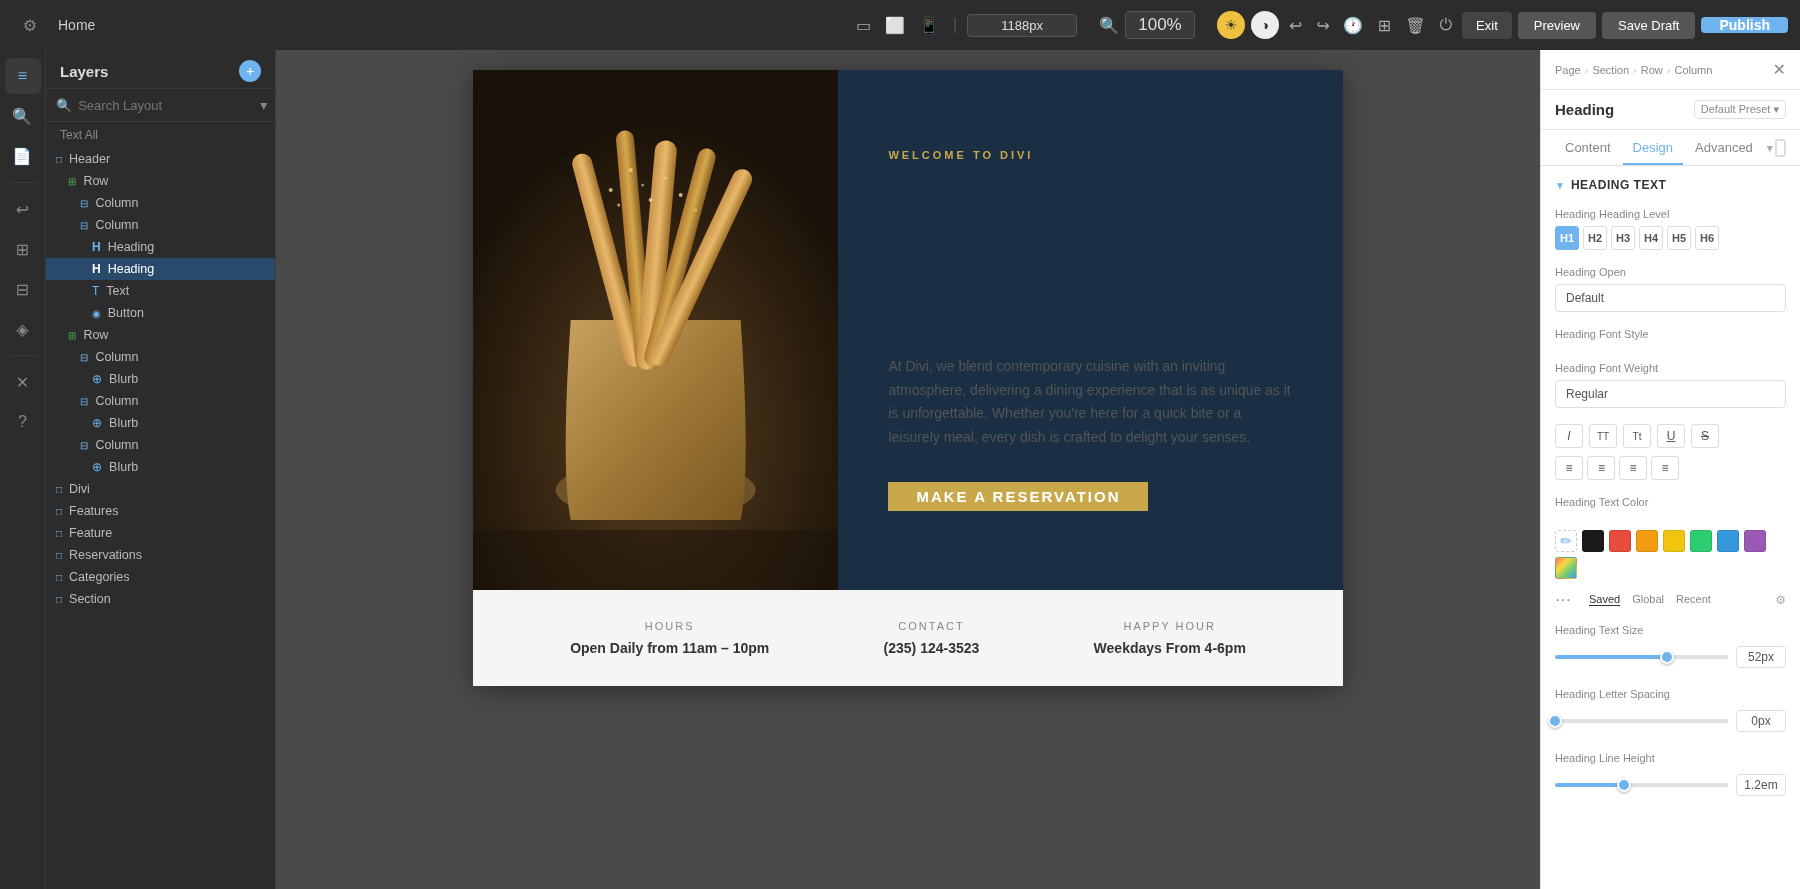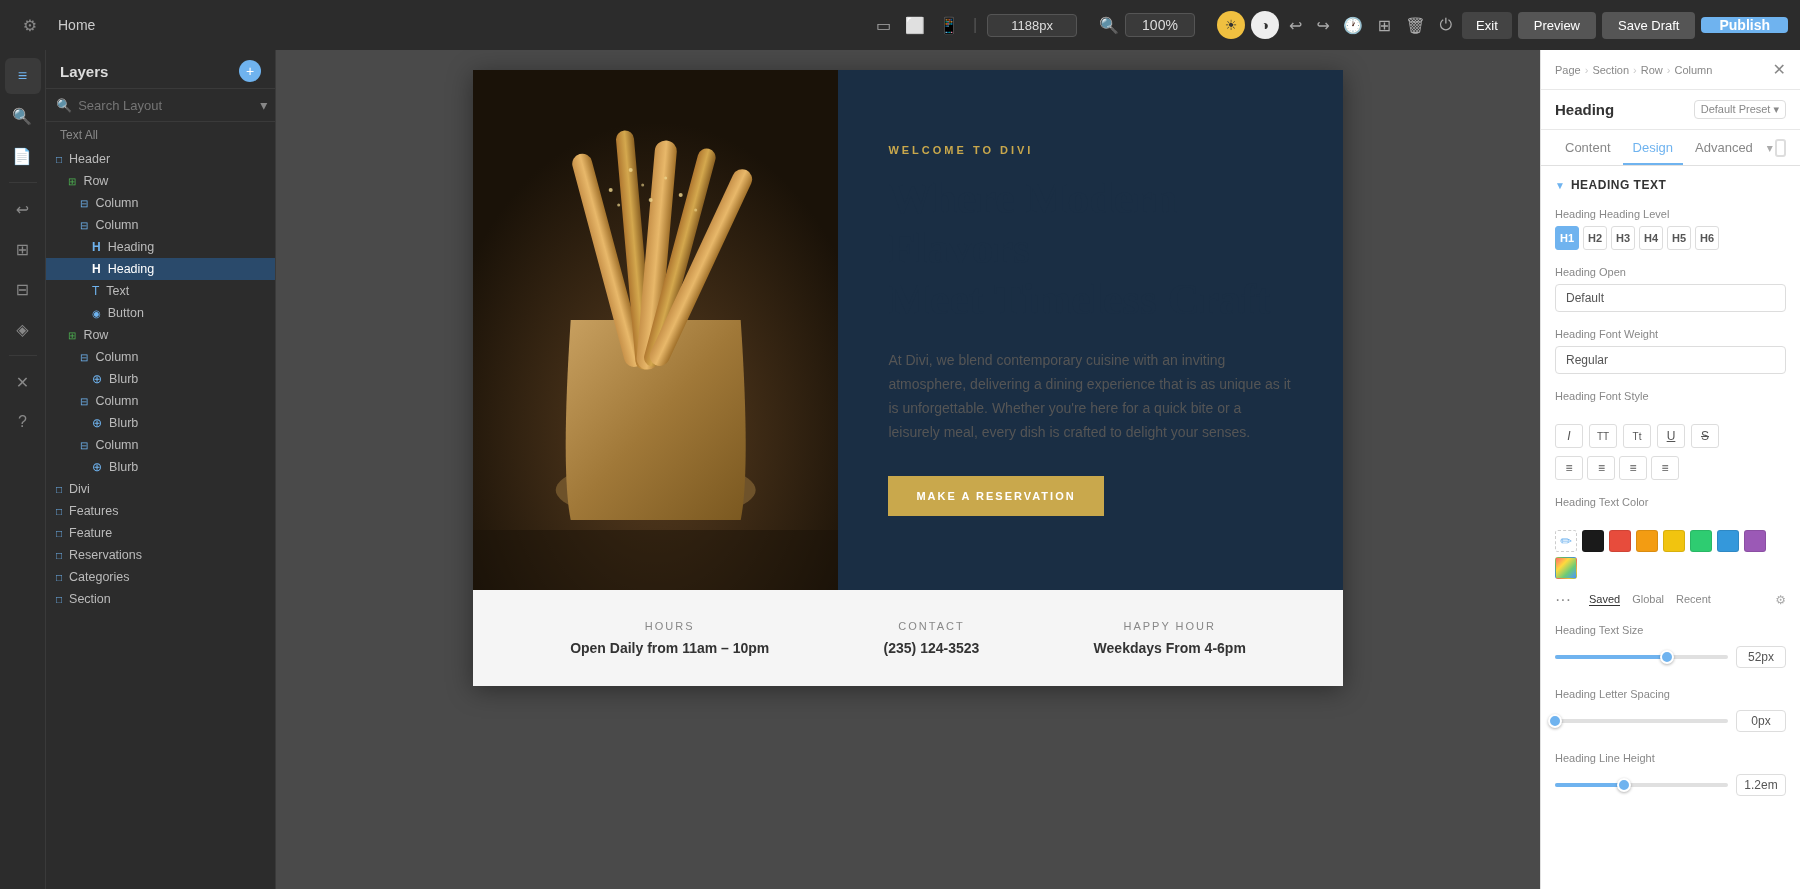--- a/index.html
+++ b/index.html
@@ -8,24 +8,24 @@
     
     .topbar {
       display: flex; align-items: center; background: #2c2c2c; height: 50px;
       padding: 0 12px; gap: 10px; position: relative; z-index: 100;
     }
     .topbar-spacer { flex: 1; }
     .topbar-device-group { display: flex; align-items: center; gap: 6px; }
     .topbar-icon-btn { background: none; border: none; color: #aaa; font-size: 16px; cursor: pointer; padding: 4px; }
     .topbar-width-input {
       background: #3a3a3a; border: 1px solid #555; color: #ddd; font-size: 13px;
-      padding: 3px 8px; border-radius: 4px; width: 90px; text-align: center;
+      padding: 3px 8px; border-radius: 4px; width: 110px; text-align: center;
     }
     .topbar-zoom-input {
-      background: #3a3a3a; border: 1px solid #555; color: #ddd; font-size: 14px;
+      background: #3a3a3a; border: 1px solid #555; color: #ddd; font-size: 17px;
       padding: 3px 8px; border-radius: 4px; width: 70px; text-align: center;
     }
     .topbar-actions { display: flex; align-items: center; gap: 6px; }
     .topbar-circle-btn {
       width: 28px; height: 28px; border-radius: 50%; border: none; cursor: pointer;
       display: flex; align-items: center; justify-content: center; font-size: 14px;
     }
     .btn-sun { background: #f0c040; color: #333; }
     .btn-moon { background: #555; color: #fff; }
     .topbar-action-icon { color: #aaa; font-size: 16px; cursor: pointer; padding: 4px; background: none; border: none; }
@@ -123,22 +123,22 @@
       margin-bottom: 18px; font-weight: 600;
     }
     .hero-title {
       color: #1a2e44; font-size: 44px; font-weight: 800; line-height: 1.15;
       margin-bottom: 24px; font-family: Georgia, serif;
     }
     .hero-desc {
       color: #555; font-size: 14px; line-height: 1.7; margin-bottom: 32px;
     }
     .hero-cta {
-      background: #c9a84c; color: #fff; border: none; padding: 14px 28px;
-      font-size: 11px; letter-spacing: 2px; text-transform: uppercase; font-weight: 700;
+      background: #c9a84c; color: #fff; border: none; padding: 6px 28px;
+      font-size: 15px; letter-spacing: 2px; text-transform: uppercase; font-weight: 700;
       cursor: pointer; width: fit-content;
     }
 
     
     .footer-info { background: #f5f5f5; padding: 30px 40px; display: flex; justify-content: space-around; }
     .footer-col { text-align: center; }
     .footer-col-title { color: #888; font-size: 11px; letter-spacing: 2px; text-transform: uppercase; margin-bottom: 8px; }
     .footer-col-value { color: #333; font-size: 14px; font-weight: 600; }
 
     
@@ -549,32 +549,32 @@
       <div class="panel-row">
         <div class="panel-label">Heading Open</div>
         <div class="panel-select-row">
           <select class="panel-select">
             <option>Default</option>
           </select>
         </div>
       </div>
 
       <div class="panel-row">
+        <div class="panel-label">Heading Font Style</div>
+      </div>
+
+      <div class="panel-row">
         <div class="panel-label">Heading Font Weight</div>
         <div class="panel-select-row">
           <select class="panel-select">
             <option>Regular</option>
             <option>Bold</option>
             <option>Light</option>
           </select>
         </div>
-      </div>
-
-      <div class="panel-row">
-        <div class="panel-label">Heading Font Style</div>
       </div>
       <div class="font-style-row">
         <button class="font-style-btn">
             <i>I</i>
           </button>
         <button class="font-style-btn" style="font-size:10px;">TT</button>
         <button class="font-style-btn" style="font-size:10px;">Tt</button>
         <button class="font-style-btn">
             <u>U</u>
           </button>

